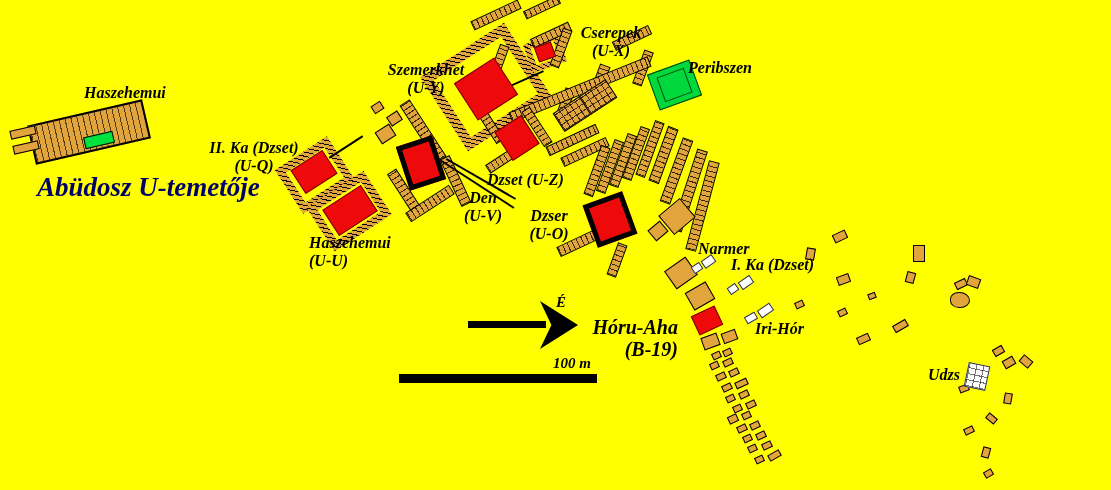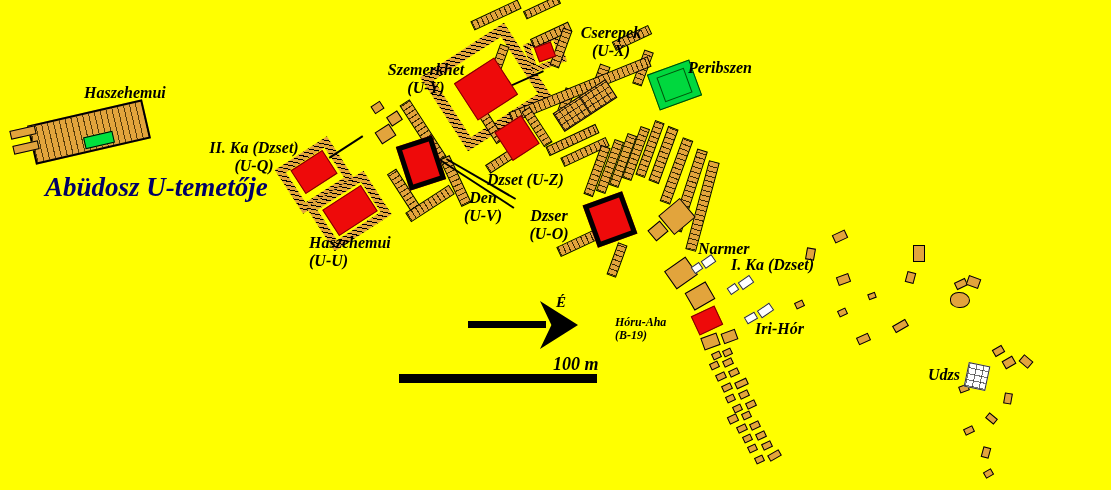--- a/index.html
+++ b/index.html
@@ -31,25 +31,25 @@
       repeating-linear-gradient(90deg,rgba(0,0,0,.55) 0 1px,transparent 1px 7px),
       repeating-linear-gradient(0deg,rgba(0,0,0,.55) 0 1px,transparent 1px 6px),#FFFFFF;
     border:1px solid #333;z-index:3;}
   .t-line{background:#000;z-index:2;}
   .t-black{background:#000;z-index:4;}
   .t-arrowhead{background:#000;clip-path:polygon(0 0,100% 50%,0 100%,30% 50%);z-index:4;}
   .t-blob{background:#E2A43C;border:1px solid #000;border-radius:45% 55% 50% 48%;}
   .t-comb{background:repeating-linear-gradient(90deg,rgba(60,40,0,.85) 0 1px,transparent 1px 6px),#E2A43C;border:2px solid #000;}
   .t-chamber{background:#00E23E;border:1px solid #000;z-index:3;}
   .title-line{position:absolute;font-weight:bold;font-style:italic;color:#000066;z-index:6;white-space:nowrap;}
-  #title1{left:37px;top:172px;font-size:27px;margin-left:8px;}
+  #title1{left:37px;top:172px;font-size:27px;}
   #title2{left:43px;top:199px;font-size:21px;}
   #title3{left:38px;top:223px;font-size:21px;}
   #north-label{left:556px;top:294px;font-size:15px;}
-  #scale-label{left:553px;top:355px;font-size:18px;}
+  #scale-label{left:553px;top:355px;font-size:15px;}
 </style>
 </head>
 <body>
 
 <div class="stage" id="map-stage">
   <div id="map-layer">
       <div class="shp t-comb" style="left: 30px; top: 112px; width: 118px; height: 40px; transform: rotate(-13deg);"></div>
       <div class="shp t-solid" style="left: 10px; top: 128px; width: 26px; height: 9px; transform: rotate(-13deg);"></div>
       <div class="shp t-solid" style="left: 13px; top: 143px; width: 26px; height: 9px; transform: rotate(-13deg);"></div>
       <div class="shp t-chamber" style="left: 84px; top: 134px; width: 30px; height: 12px; transform: rotate(-13deg);"></div>
@@ -176,20 +176,20 @@
 (U-V)</div>
       <div class="lbl" style="left: 487px; top: 171px; font-size: 16px;">Dzset (U-Z)</div>
       <div class="lbl" style="left: 518px; top: 207px; font-size: 16px; width: 62px; text-align: center;">Dzser
 (U-O)</div>
       <div class="lbl" style="left: 574px; top: 24px; font-size: 16px; width: 74px; text-align: center;">Cserepek
 (U-X)</div>
       <div class="lbl" style="left: 688px; top: 59px; font-size: 16px;">Peribszen</div>
       <div class="lbl" style="left: 698px; top: 240px; font-size: 16px;">Narmer</div>
       <div class="lbl" style="left: 731px; top: 256px; font-size: 16px;">I. Ka (Dzset)</div>
       <div class="lbl" style="left: 755px; top: 320px; font-size: 16px;">Iri-Hór</div>
-      <div class="lbl" style="left: 615px; top: 316px; font-size: 12px; width: 88px; text-align: left;">Hóru-Aha
+      <div class="lbl" style="left: 590px; top: 316px; font-size: 20px; width: 88px; text-align: right;">Hóru-Aha
 (B-19)</div>
       <div class="lbl" style="left: 928px; top: 366px; font-size: 16px;">Udzs</div>
     </div>
   <div class="title-line" id="title1">Abüdosz U-temetője</div>
   <div class="lbl" id="north-label">É</div>
   <div class="lbl" id="scale-label">100 m</div>
 </div>
 
 </body></html>

